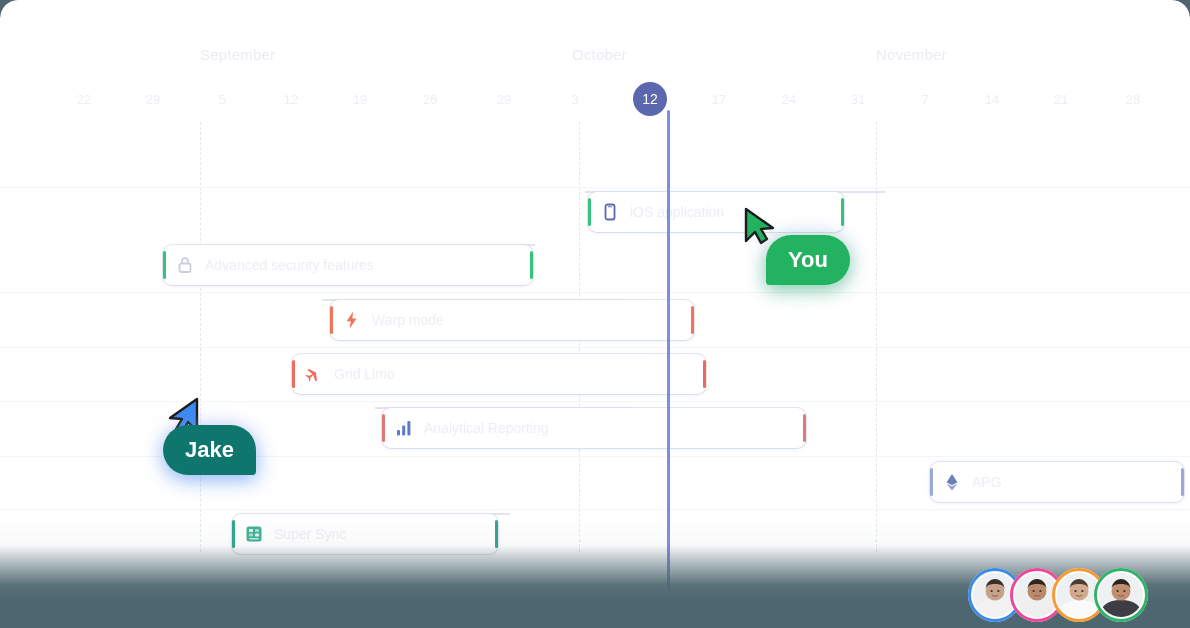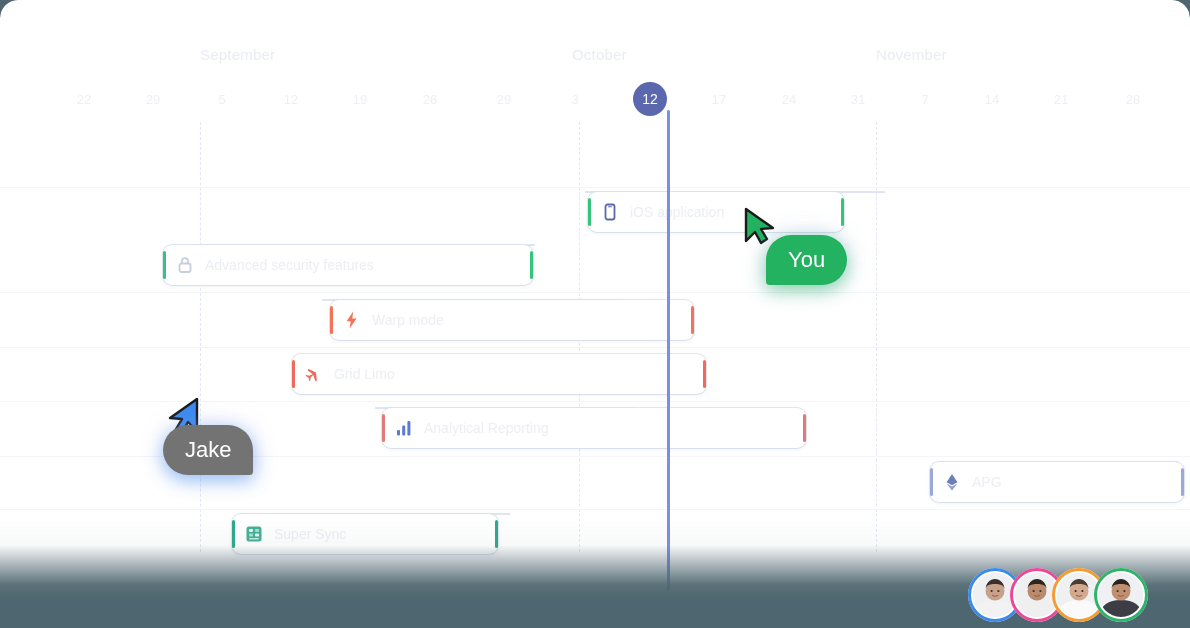--- a/index.html
+++ b/index.html
@@ -174,31 +174,32 @@
   .cursor-chip {
     position: absolute;
     display: flex;
     align-items: center;
     justify-content: center;
     padding: 0 22px;
     height: 50px;
     font-size: 22px;
     color: #ffffff;
     white-space: nowrap;
+    font-weight: bold;
   }
 
   #cursor-you .cursor-chip {
     background: #22b260;
     border-radius: 26px 26px 26px 4px;
     box-shadow: 0 6px 18px rgba(34,178,96,0.45), 0 0 22px rgba(140,160,220,0.35);
     left: 26px; top: 30px;
   }
 
   #cursor-jake .cursor-chip {
-    background: #737373;
+    background: #0f766e;
     border-radius: 26px 26px 4px 26px;
     box-shadow: 0 6px 18px rgba(60,138,240,0.45), 0 0 22px rgba(150,170,230,0.35);
     left: 0; top: 30px;
   }
 
   
   #avatar-row {
     position: absolute;
     right: 42px;
     bottom: 6px;

